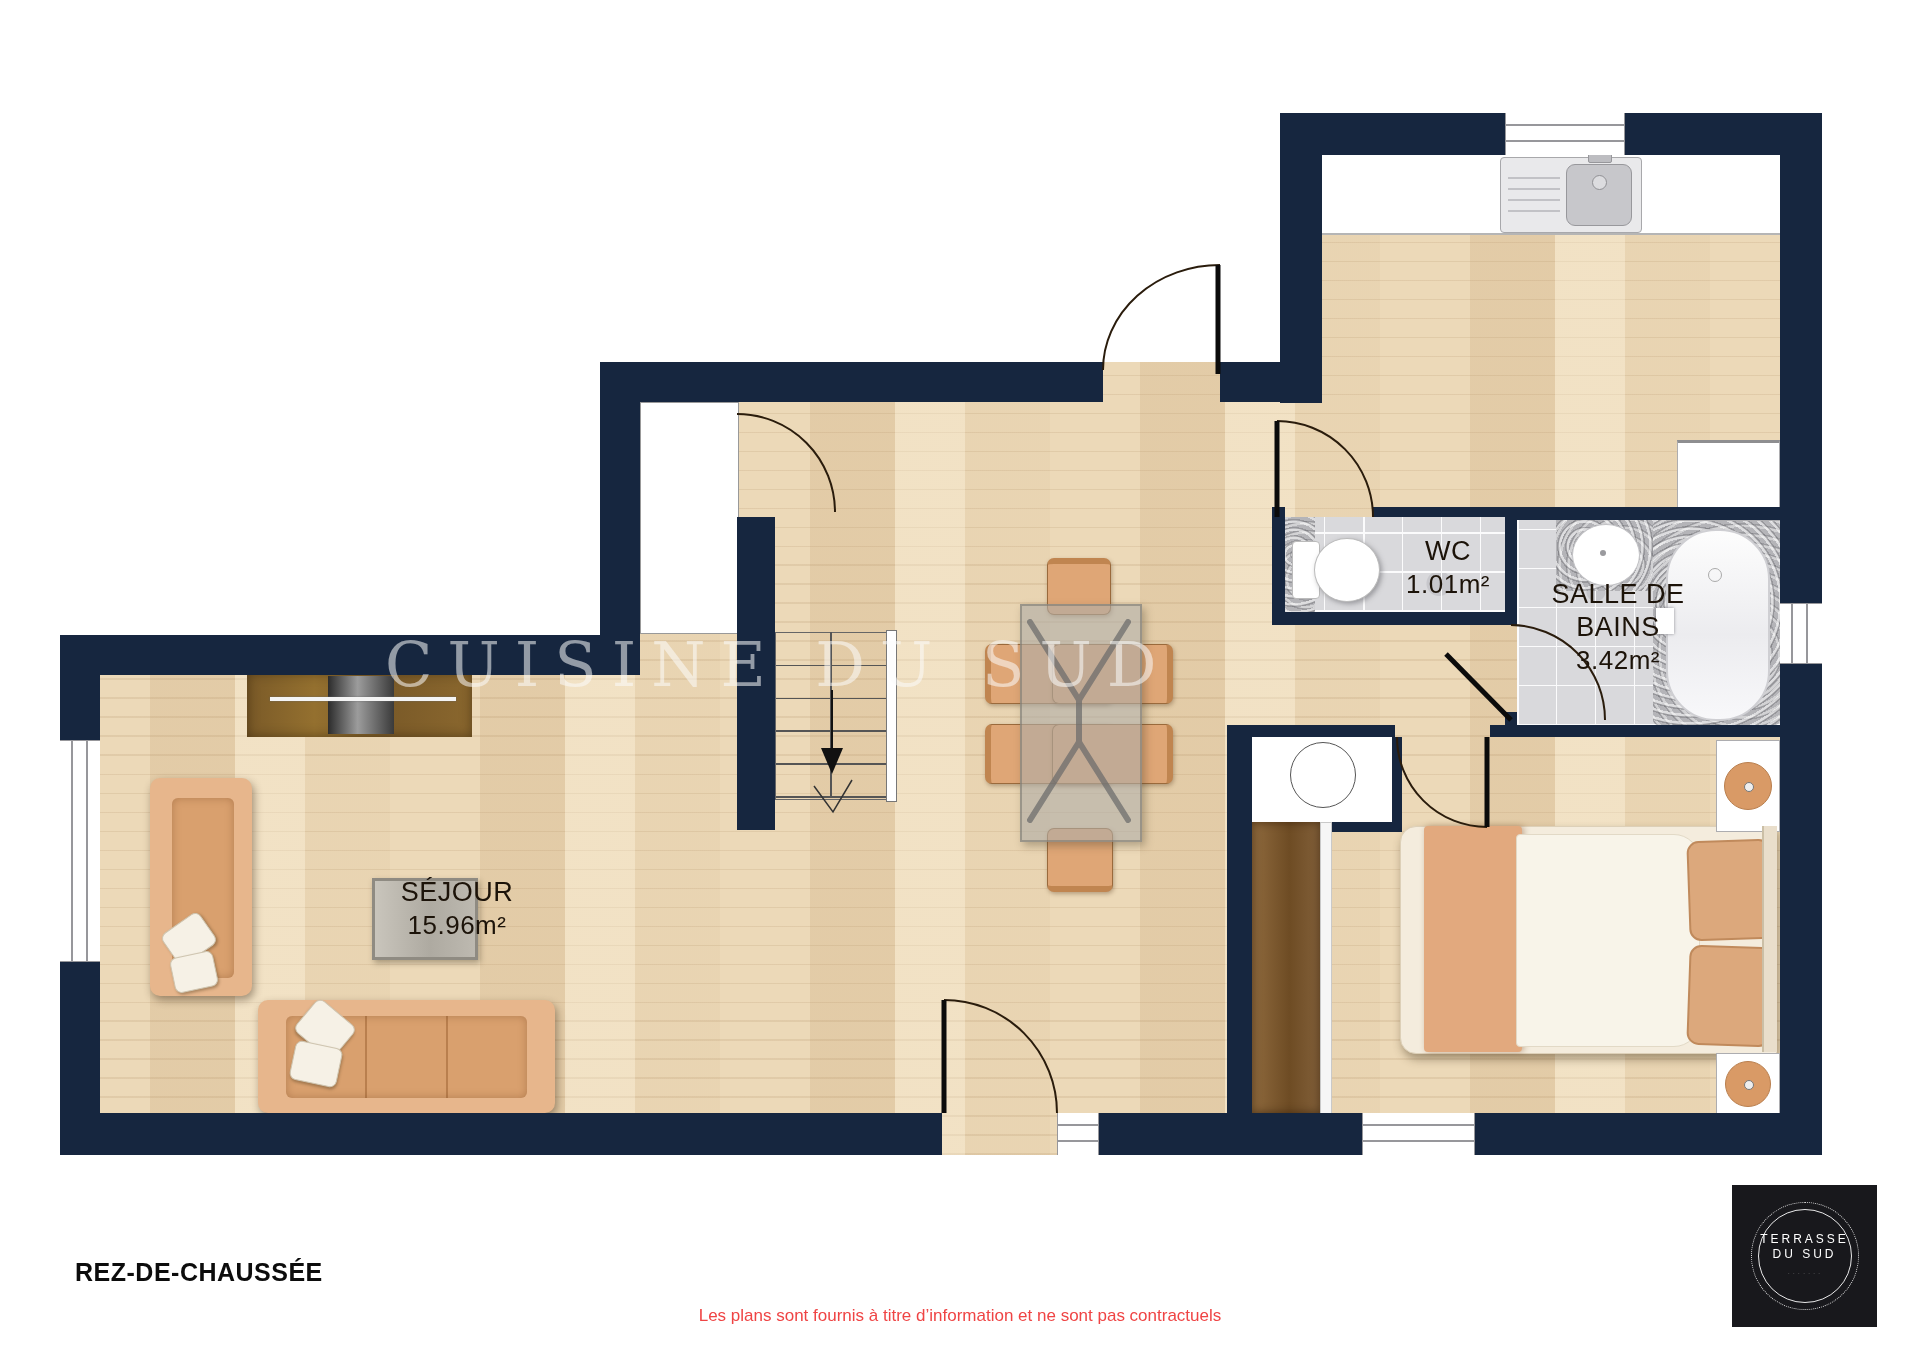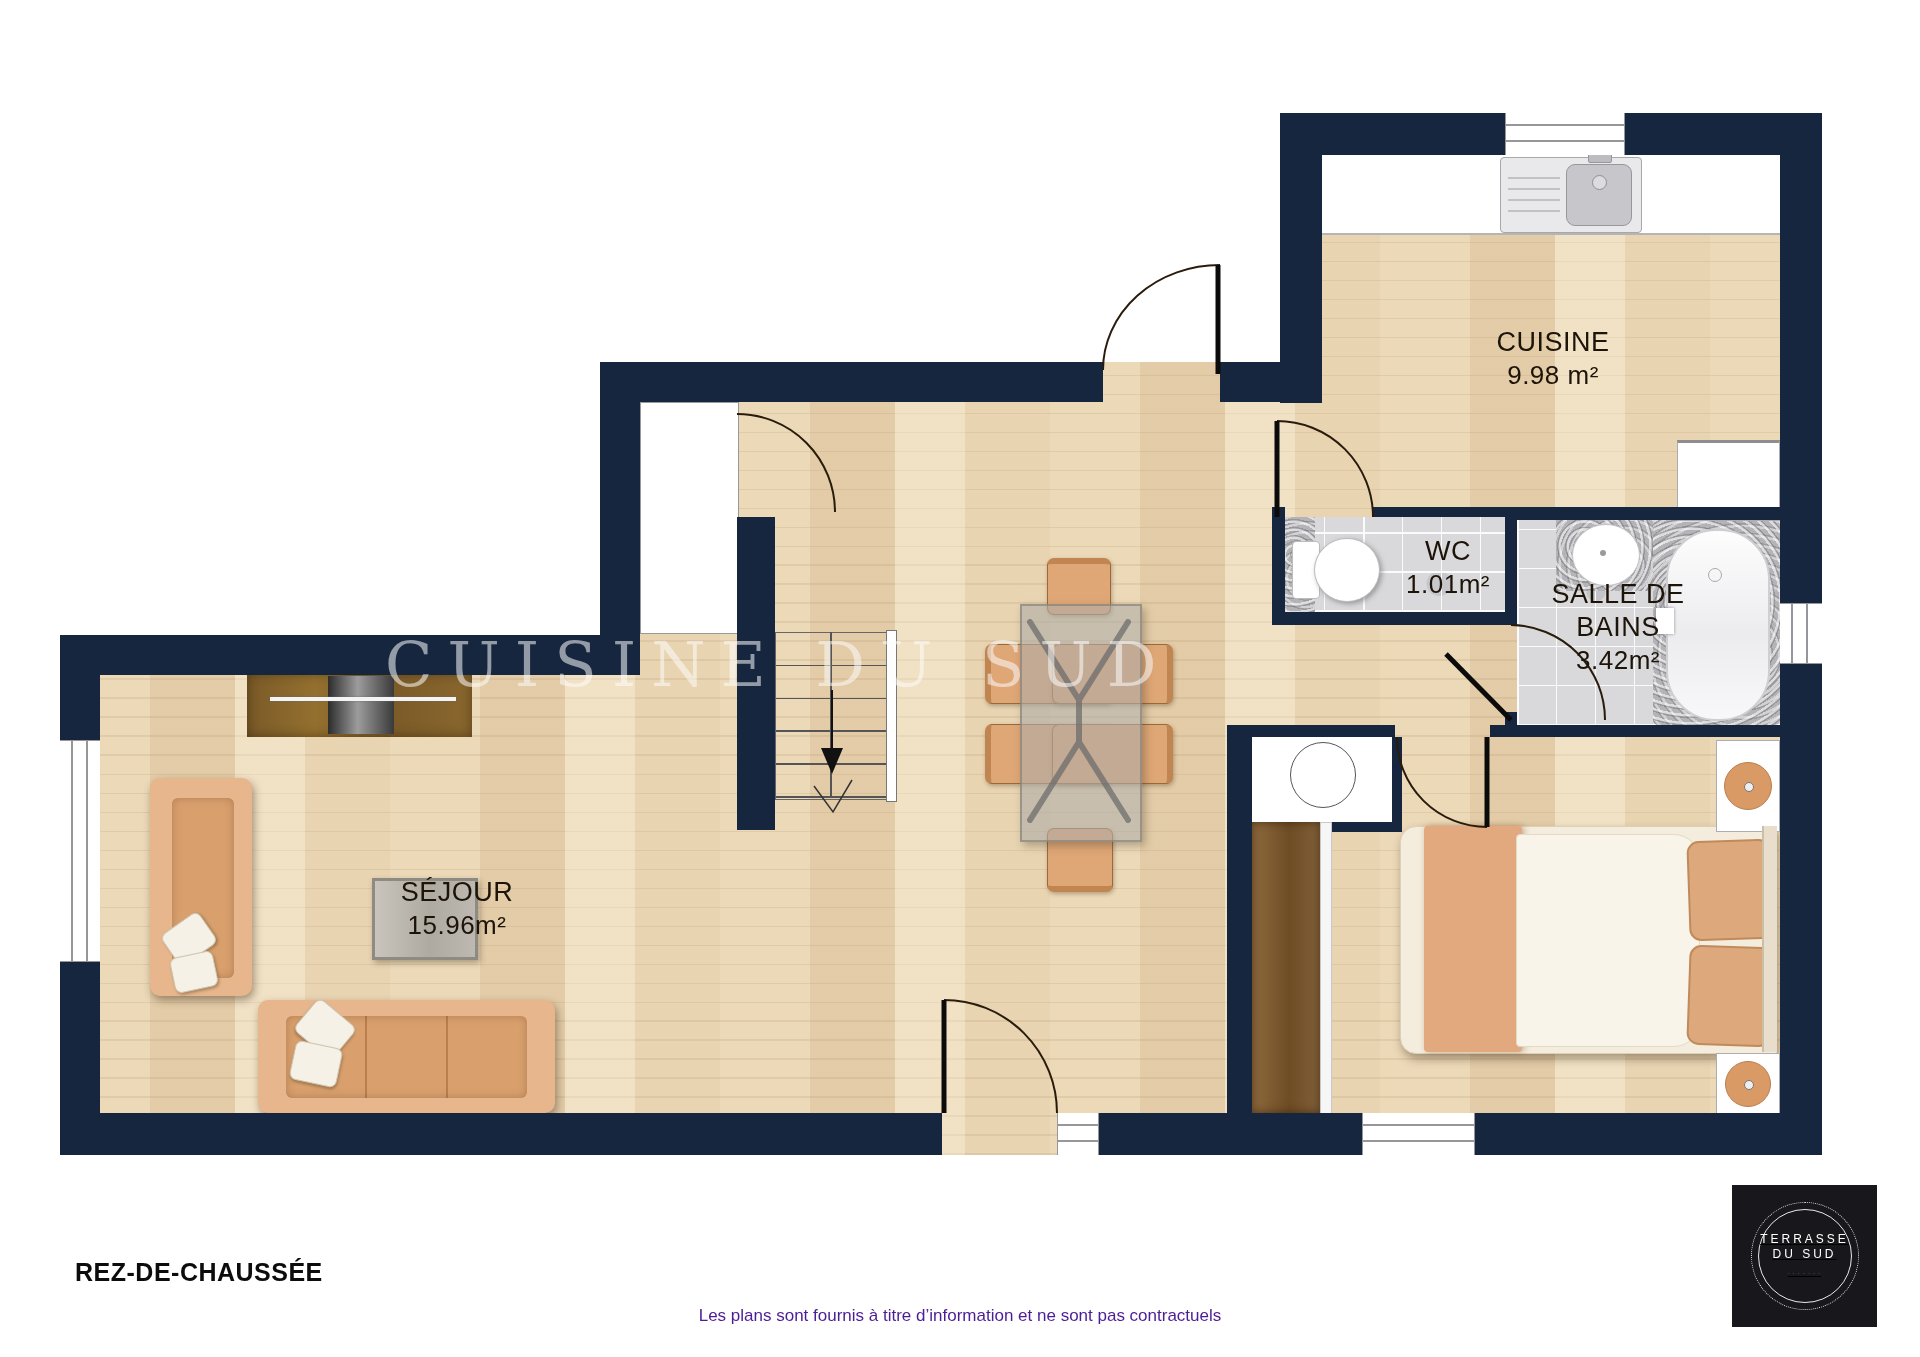--- a/index.html
+++ b/index.html
@@ -39,23 +39,23 @@
                border-radius:50%;background:#eee;border:1px solid #777;}
   
   .room-label{position:absolute;z-index:45;text-align:center;color:#1c1309;
               font-size:27px;line-height:33px;letter-spacing:.5px;}
   .room-label .area{font-size:26px;}
   .watermark{position:absolute;z-index:50;font-family:"DejaVu Serif","Liberation Serif",serif;
              font-size:62px;letter-spacing:15px;color:rgba(252,252,252,.55);white-space:nowrap;}
   .stairs{position:absolute;z-index:8;border:1px solid #666;
           background:repeating-linear-gradient(180deg, transparent 0 31.5px, #555 31.5px 33px);}
   .footer-title{position:absolute;z-index:60;font-size:25px;font-weight:bold;color:#0c0c0c;letter-spacing:.5px;}
-  .disclaimer{position:absolute;z-index:60;font-size:17px;color:#4c1d95;text-align:center;width:1000px;}
-  
-  .logo{position:absolute;z-index:60;background:#18181c;display:flex;align-items:center;justify-content:center;text-decoration:underline;}
+  .disclaimer{position:absolute;z-index:60;font-size:17px;color:#ef4444;text-align:center;width:1000px;}
+  
+  .logo{position:absolute;z-index:60;background:#18181c;display:flex;align-items:center;justify-content:center;}
   .logo .ring-outer{position:absolute;width:106px;height:106px;border:1px dotted rgba(255,255,255,.85);border-radius:50%;}
   .logo .ring-inner{position:absolute;width:92px;height:92px;border:1px solid rgba(255,255,255,.9);border-radius:50%;}
   .logo .ltxt{position:relative;text-align:center;color:#fff;font-size:12px;letter-spacing:3px;line-height:15px;}
   .logo .lsub{display:block;margin-top:4px;font-size:5px;letter-spacing:1px;color:rgba(255,255,255,.55);}
 </style>
 </head>
 <body>
 
 <div class="canvas">
 
@@ -195,24 +195,20 @@
       <line x1="1030" y1="622" x2="1079" y2="700"></line>
       <line x1="1128" y1="622" x2="1079" y2="700"></line>
       <line x1="1079" y1="700" x2="1079" y2="742"></line>
       <line x1="1030" y1="820" x2="1079" y2="742"></line>
       <line x1="1128" y1="820" x2="1079" y2="742"></line>
     </g>
   </svg>
 
   <div class="watermark" style="left:385px;top:628px;">CUISINE DU SUD</div>
 
-  <div class="room-label" style="left:1448px;top:326px;width:210px;">
-    <div>CUISINE</div>
-    <div class="area">9.98 m²</div>
-  </div>
   <div class="room-label" style="left:1398px;top:535px;width:100px;">
     <div>WC</div>
     <div class="area">1.01m²</div>
   </div>
   <div class="room-label" style="left:1543px;top:578px;width:150px;">
     <div>SALLE DE BAINS</div>
     <div class="area">3.42m²</div>
   </div>
   <div class="room-label" style="left:357px;top:876px;width:200px;">
     <div>SÉJOUR</div>

